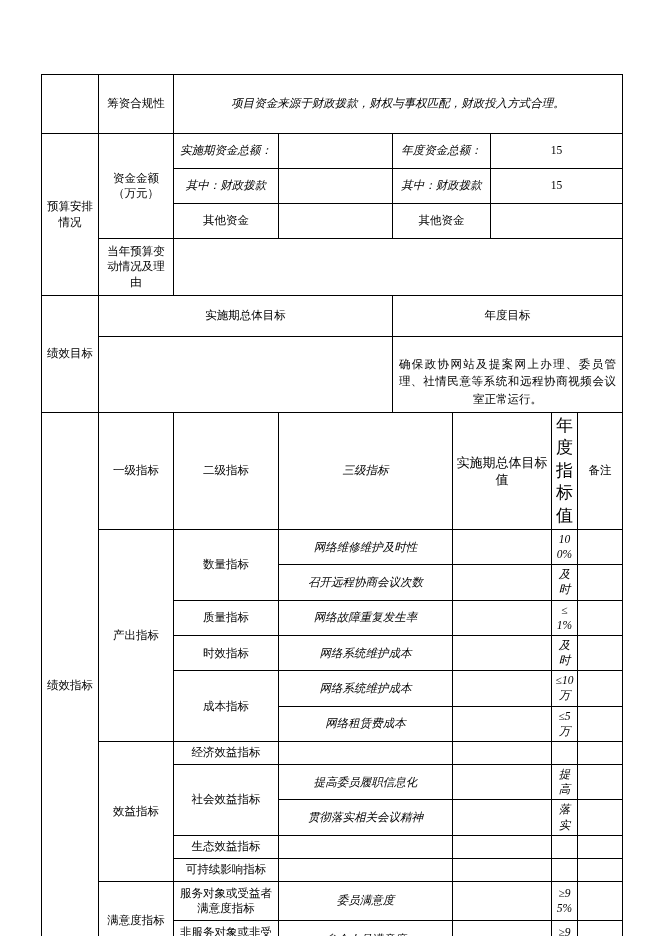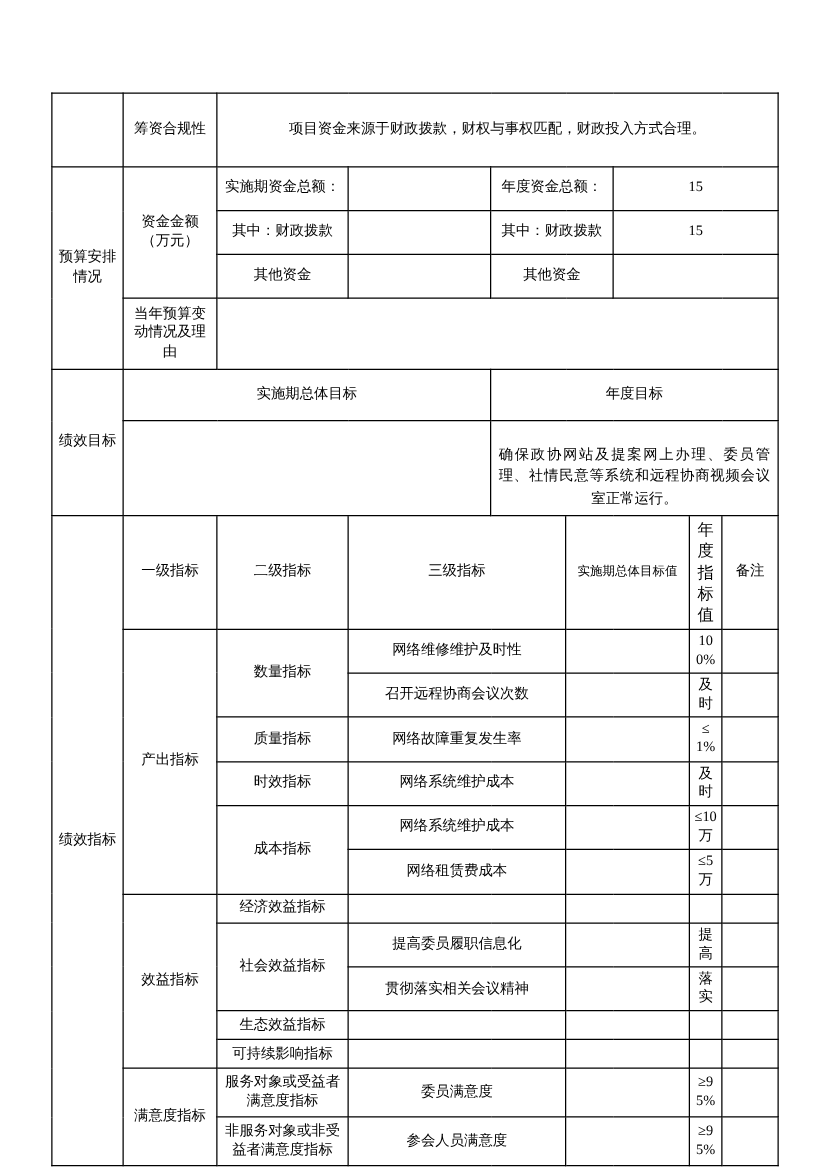--- a/index.html
+++ b/index.html
@@ -20,21 +20,21 @@
     font-size:11.5px;
     line-height:1.32;
   }
   table.form td{
     border:1px solid #000;
     padding:2px 3px;
     vertical-align:middle;
     text-align:center;
     word-break:break-all;
   }
-  td.left{text-align:left;padding-left:4px;}
+  td.left{text-align:left;padding-left:4px;font-style:italic;}
   td.right{text-align:right;padding-right:5px;}
   td.ctr{text-align:center;}
   td.blank{}
   .wrapline{display:block;font-family:Liberation Serif, serif;}
   .goaltext{
     text-align:justify;
     text-align-last:center;
     padding:3px 6px 4px 6px;
     line-height:1.5;
     display:block;
@@ -112,22 +112,22 @@
         </td>
       </tr>
 
       <tr>
         <td class="ctr" rowspan="14">
           <span class="wrapline">绩效指标</span>
         </td>
         <td class="ctr" style="height:32px">一级指标</td>
         <td class="ctr">二级指标</td>
         <td class="left" colspan="2">三级指标</td>
-        <td class="ctr" colspan="2" style="font-size:10px">实施期总体目标值</td>
-        <td class="ctr" colspan="1" style="font-size:13px">年度指标值</td>
+        <td class="ctr" colspan="2" style="font-size:13px">实施期总体目标值</td>
+        <td class="ctr" colspan="1" style="font-size:17px">年度指标值</td>
         <td class="ctr">备注</td>
       </tr>
 
       <tr>
         <td class="ctr" rowspan="6">产出指标</td>
         <td class="ctr" rowspan="2">数量指标</td>
         <td class="left" colspan="2" style="height:18px">网络维修维护及时性</td>
         <td class="ctr" colspan="2"></td>
         <td class="left">100%</td>
         <td class="ctr"></td>

